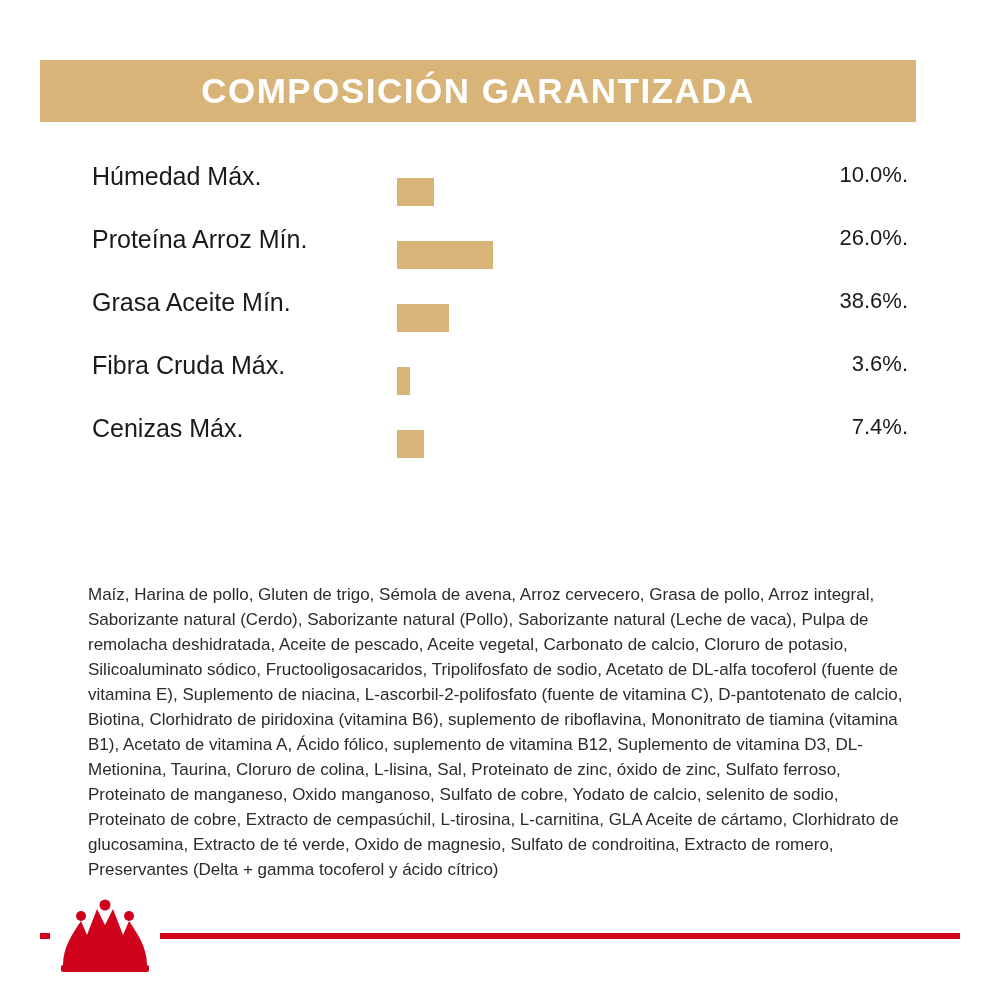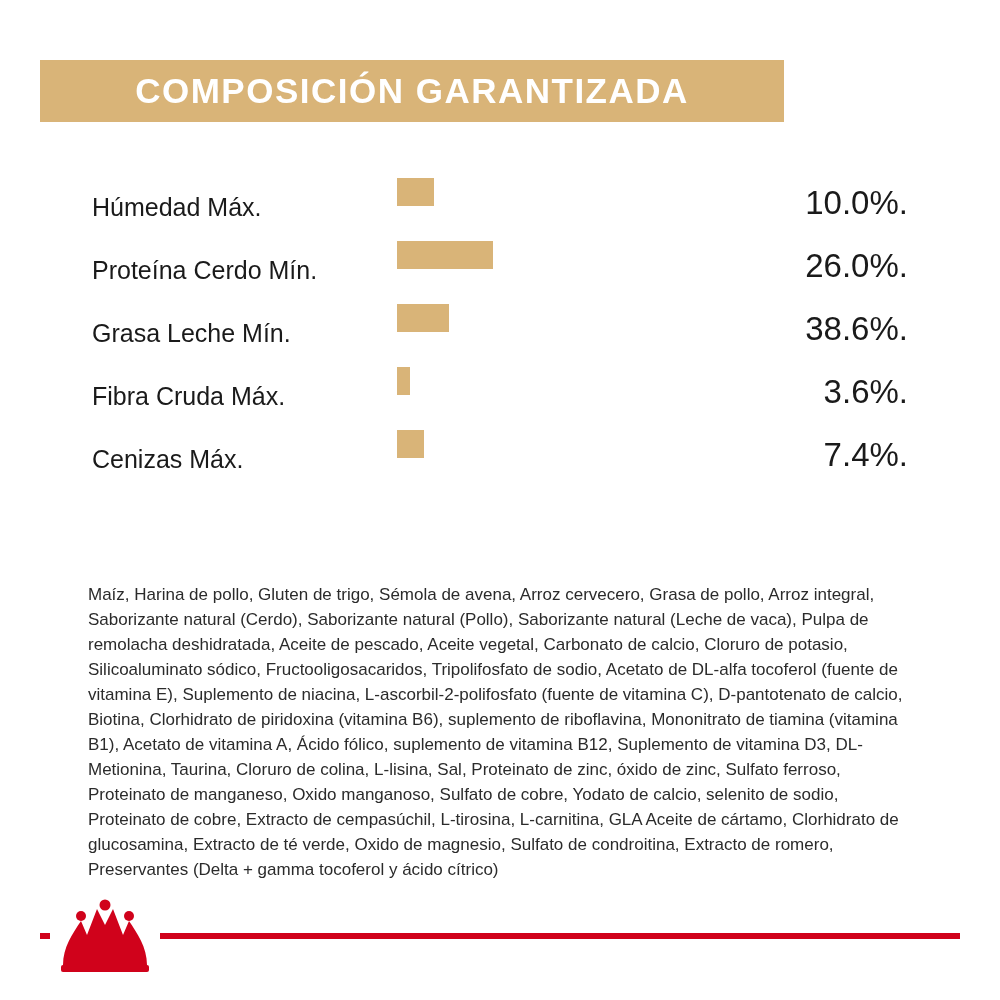--- a/index.html
+++ b/index.html
@@ -16,21 +16,21 @@
     width: 1000px;
     height: 1000px;
     background: #ffffff;
     overflow: hidden;
   }
 
   
   .section-bar {
     position: absolute;
     left: 40px;
-    width: 744px;
+    width: 876px;
     background: #d9b478;
     color: #ffffff;
     text-align: center;
     font-weight: bold;
     letter-spacing: 1.5px;
   }
   #bar-composicion {
     top: 60px;
     height: 62px;
     line-height: 62px;
@@ -45,21 +45,21 @@
 
   
   .analysis {
     position: absolute;
     left: 92px;
     top: 162px;
     width: 816px;
   }
   .analysis-row {
     display: flex;
-    align-items: flex-end;
+    align-items: flex-start;
     height: 60px;
     margin-bottom: 3px;
   }
   .an-label {
     width: 305px;
     font-size: 25px;
     color: #1a1a1a;
     white-space: nowrap;
   }
   .an-bar-cell {
@@ -68,21 +68,21 @@
     align-items: center;
     height: 100%;
   }
   .an-bar {
     height: 28px;
     background: #d9b478;
   }
   .an-value {
     width: 120px;
     text-align: right;
-    font-size: 33px;
+    font-size: 22px;
     color: #1a1a1a;
     white-space: nowrap;
   }
 
   
   .ingredients-text {
     position: absolute;
     left: 88px;
     top: 582px;
     width: 830px;
@@ -125,29 +125,29 @@
 
     <div class="analysis-row">
       <div class="an-label">Húmedad Máx.</div>
       <div class="an-bar-cell">
         <div class="an-bar" id="bar-0" style="width: 36.9231px;"></div>
       </div>
       <div class="an-value">10.0%.</div>
     </div>
 
     <div class="analysis-row">
-      <div class="an-label">Proteína Cerdo Mín.</div>
+      <div class="an-label">Proteína Arroz Mín.</div>
       <div class="an-bar-cell">
         <div class="an-bar" id="bar-1" style="width: 96px;"></div>
       </div>
       <div class="an-value">26.0%.</div>
     </div>
 
     <div class="analysis-row">
-      <div class="an-label">Grasa Leche Mín.</div>
+      <div class="an-label">Grasa Aceite Mín.</div>
       <div class="an-bar-cell">
         <div class="an-bar" id="bar-2" style="width: 51.6923px;"></div>
       </div>
       <div class="an-value">38.6%.</div>
     </div>
 
     <div class="analysis-row">
       <div class="an-label">Fibra Cruda Máx.</div>
       <div class="an-bar-cell">
         <div class="an-bar" id="bar-3" style="width: 13.2923px;"></div>

